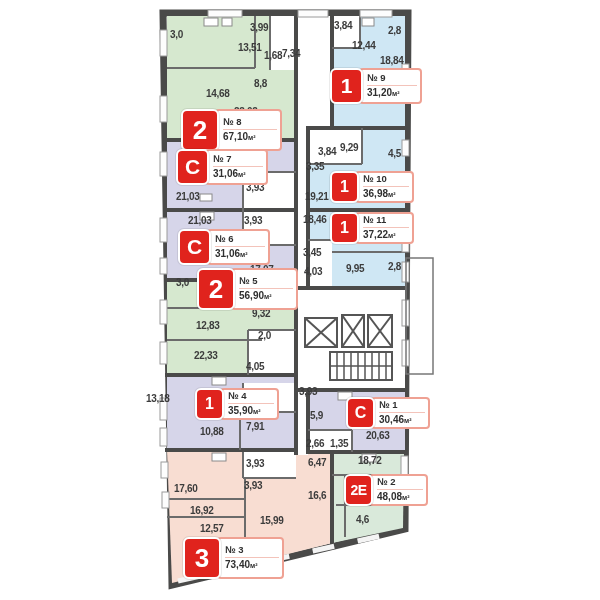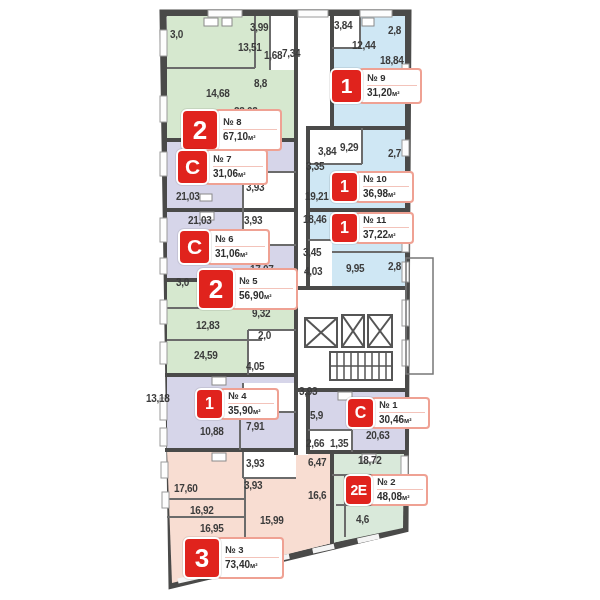--- a/index.html
+++ b/index.html
@@ -202,59 +202,59 @@
   <div class="rl" style="left:282px;top:48px">7,34</div>
   <div class="rl" style="left:254px;top:78px">8,8</div>
   <div class="rl" style="left:206px;top:88px">14,68</div>
   <div class="rl" style="left:234px;top:106px">23,02</div>
   <div class="rl" style="left:334px;top:20px">3,84</div>
   <div class="rl" style="left:352px;top:40px">12,44</div>
   <div class="rl" style="left:388px;top:25px">2,8</div>
   <div class="rl" style="left:380px;top:55px">18,84</div>
   <div class="rl" style="left:318px;top:146px">3,84</div>
   <div class="rl" style="left:340px;top:142px">9,29</div>
-  <div class="rl" style="left:388px;top:148px">2,7</div>
+  <div class="rl" style="left:388px;top:148px">4,5</div>
   <div class="rl" style="left:306px;top:161px">3,35</div>
   <div class="rl" style="left:305px;top:191px">19,21</div>
   <div class="rl" style="left:248px;top:163px">6,1</div>
   <div class="rl" style="left:246px;top:182px">3,93</div>
   <div class="rl" style="left:176px;top:191px">21,03</div>
   <div class="rl" style="left:188px;top:215px">21,03</div>
   <div class="rl" style="left:244px;top:215px">3,93</div>
   <div class="rl" style="left:247px;top:250px">6,1</div>
   <div class="rl" style="left:250px;top:264px">17,07</div>
   <div class="rl" style="left:303px;top:214px">18,46</div>
   <div class="rl" style="left:303px;top:247px">3,45</div>
   <div class="rl" style="left:304px;top:266px">4,03</div>
   <div class="rl" style="left:346px;top:263px">9,95</div>
   <div class="rl" style="left:388px;top:261px">2,8</div>
   <div class="rl" style="left:176px;top:277px">3,0</div>
   <div class="rl" style="left:252px;top:308px">9,32</div>
   <div class="rl" style="left:196px;top:320px">12,83</div>
   <div class="rl" style="left:258px;top:330px">2,0</div>
-  <div class="rl" style="left:194px;top:350px">24,59</div>
+  <div class="rl" style="left:194px;top:350px">22,33</div>
   <div class="rl" style="left:246px;top:361px">4,05</div>
   <div class="rl" style="left:146px;top:393px">13,18</div>
   <div class="rl" style="left:246px;top:391px">3,93</div>
   <div class="rl" style="left:200px;top:426px">10,88</div>
   <div class="rl" style="left:246px;top:421px">7,91</div>
   <div class="rl" style="left:299px;top:386px">3,93</div>
   <div class="rl" style="left:310px;top:410px">5,9</div>
   <div class="rl" style="left:366px;top:430px">20,63</div>
   <div class="rl" style="left:306px;top:438px">2,66</div>
   <div class="rl" style="left:330px;top:438px">1,35</div>
   <div class="rl" style="left:308px;top:457px">6,47</div>
   <div class="rl" style="left:358px;top:455px">18,72</div>
   <div class="rl" style="left:308px;top:490px">16,6</div>
   <div class="rl" style="left:356px;top:514px">4,6</div>
   <div class="rl" style="left:246px;top:458px">3,93</div>
   <div class="rl" style="left:174px;top:483px">17,60</div>
   <div class="rl" style="left:244px;top:480px">3,93</div>
   <div class="rl" style="left:190px;top:505px">16,92</div>
-  <div class="rl" style="left:200px;top:523px">16,95</div>
+  <div class="rl" style="left:200px;top:523px">12,57</div>
   <div class="rl" style="left:260px;top:515px">15,99</div>
 
   <div class="badge lg" style="left:181px;top:109px">
     <div class="tile">2</div>
     <div class="info">
       <div class="num">№ 8</div>
       <div class="area"><span>67,10</span><span class="unit">м²</span></div>
     </div>
   </div>
 

